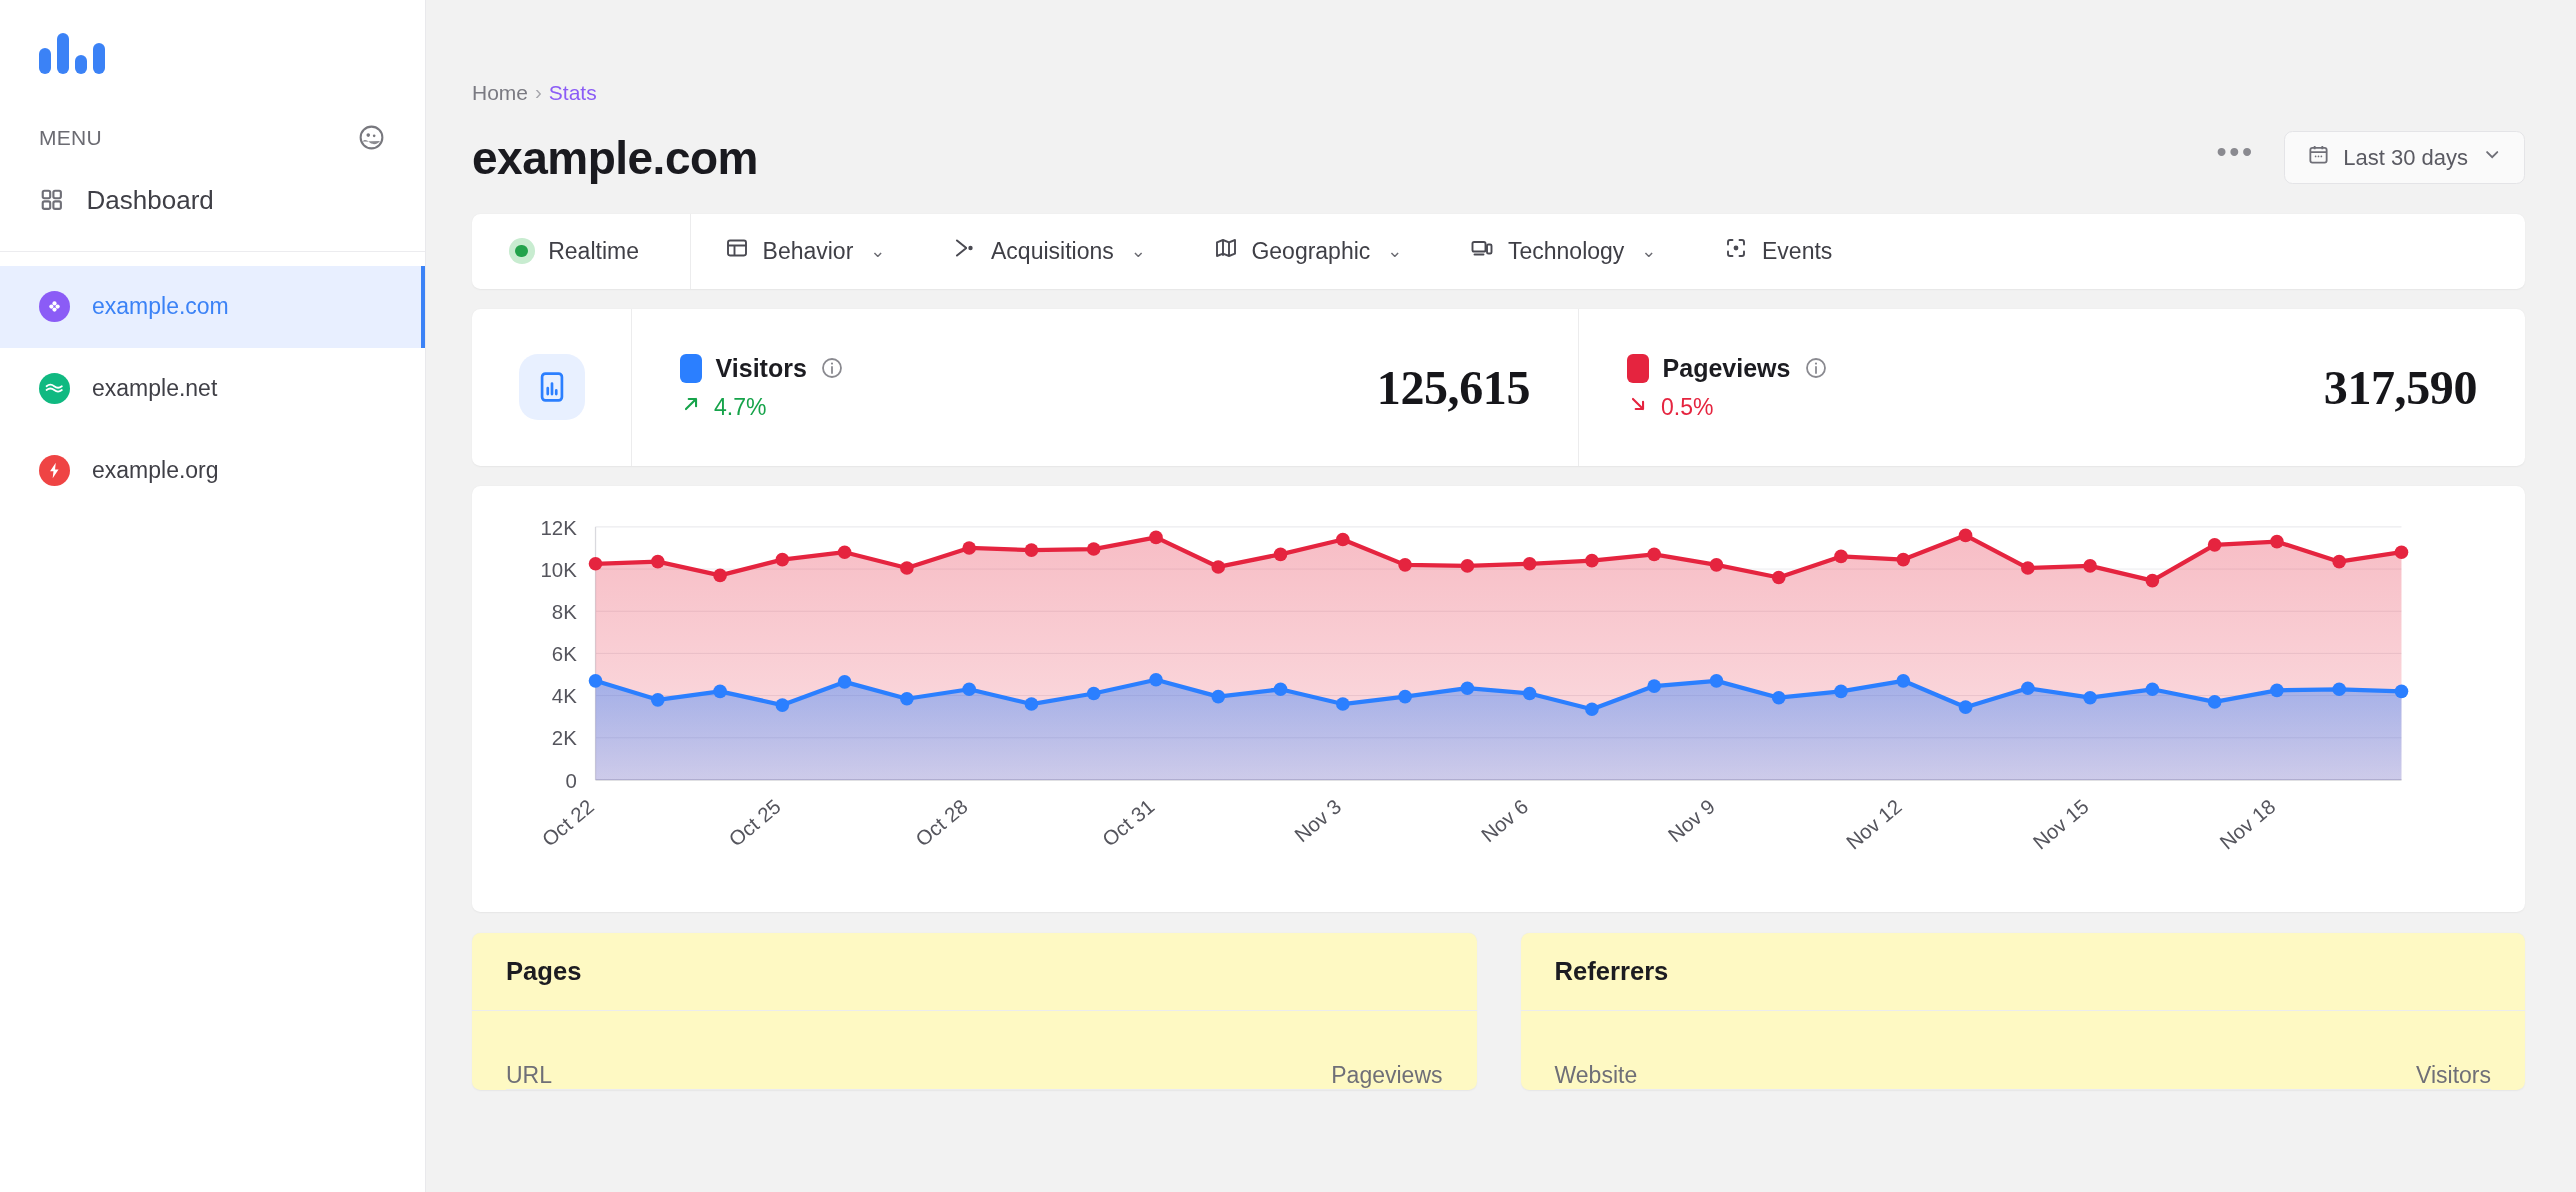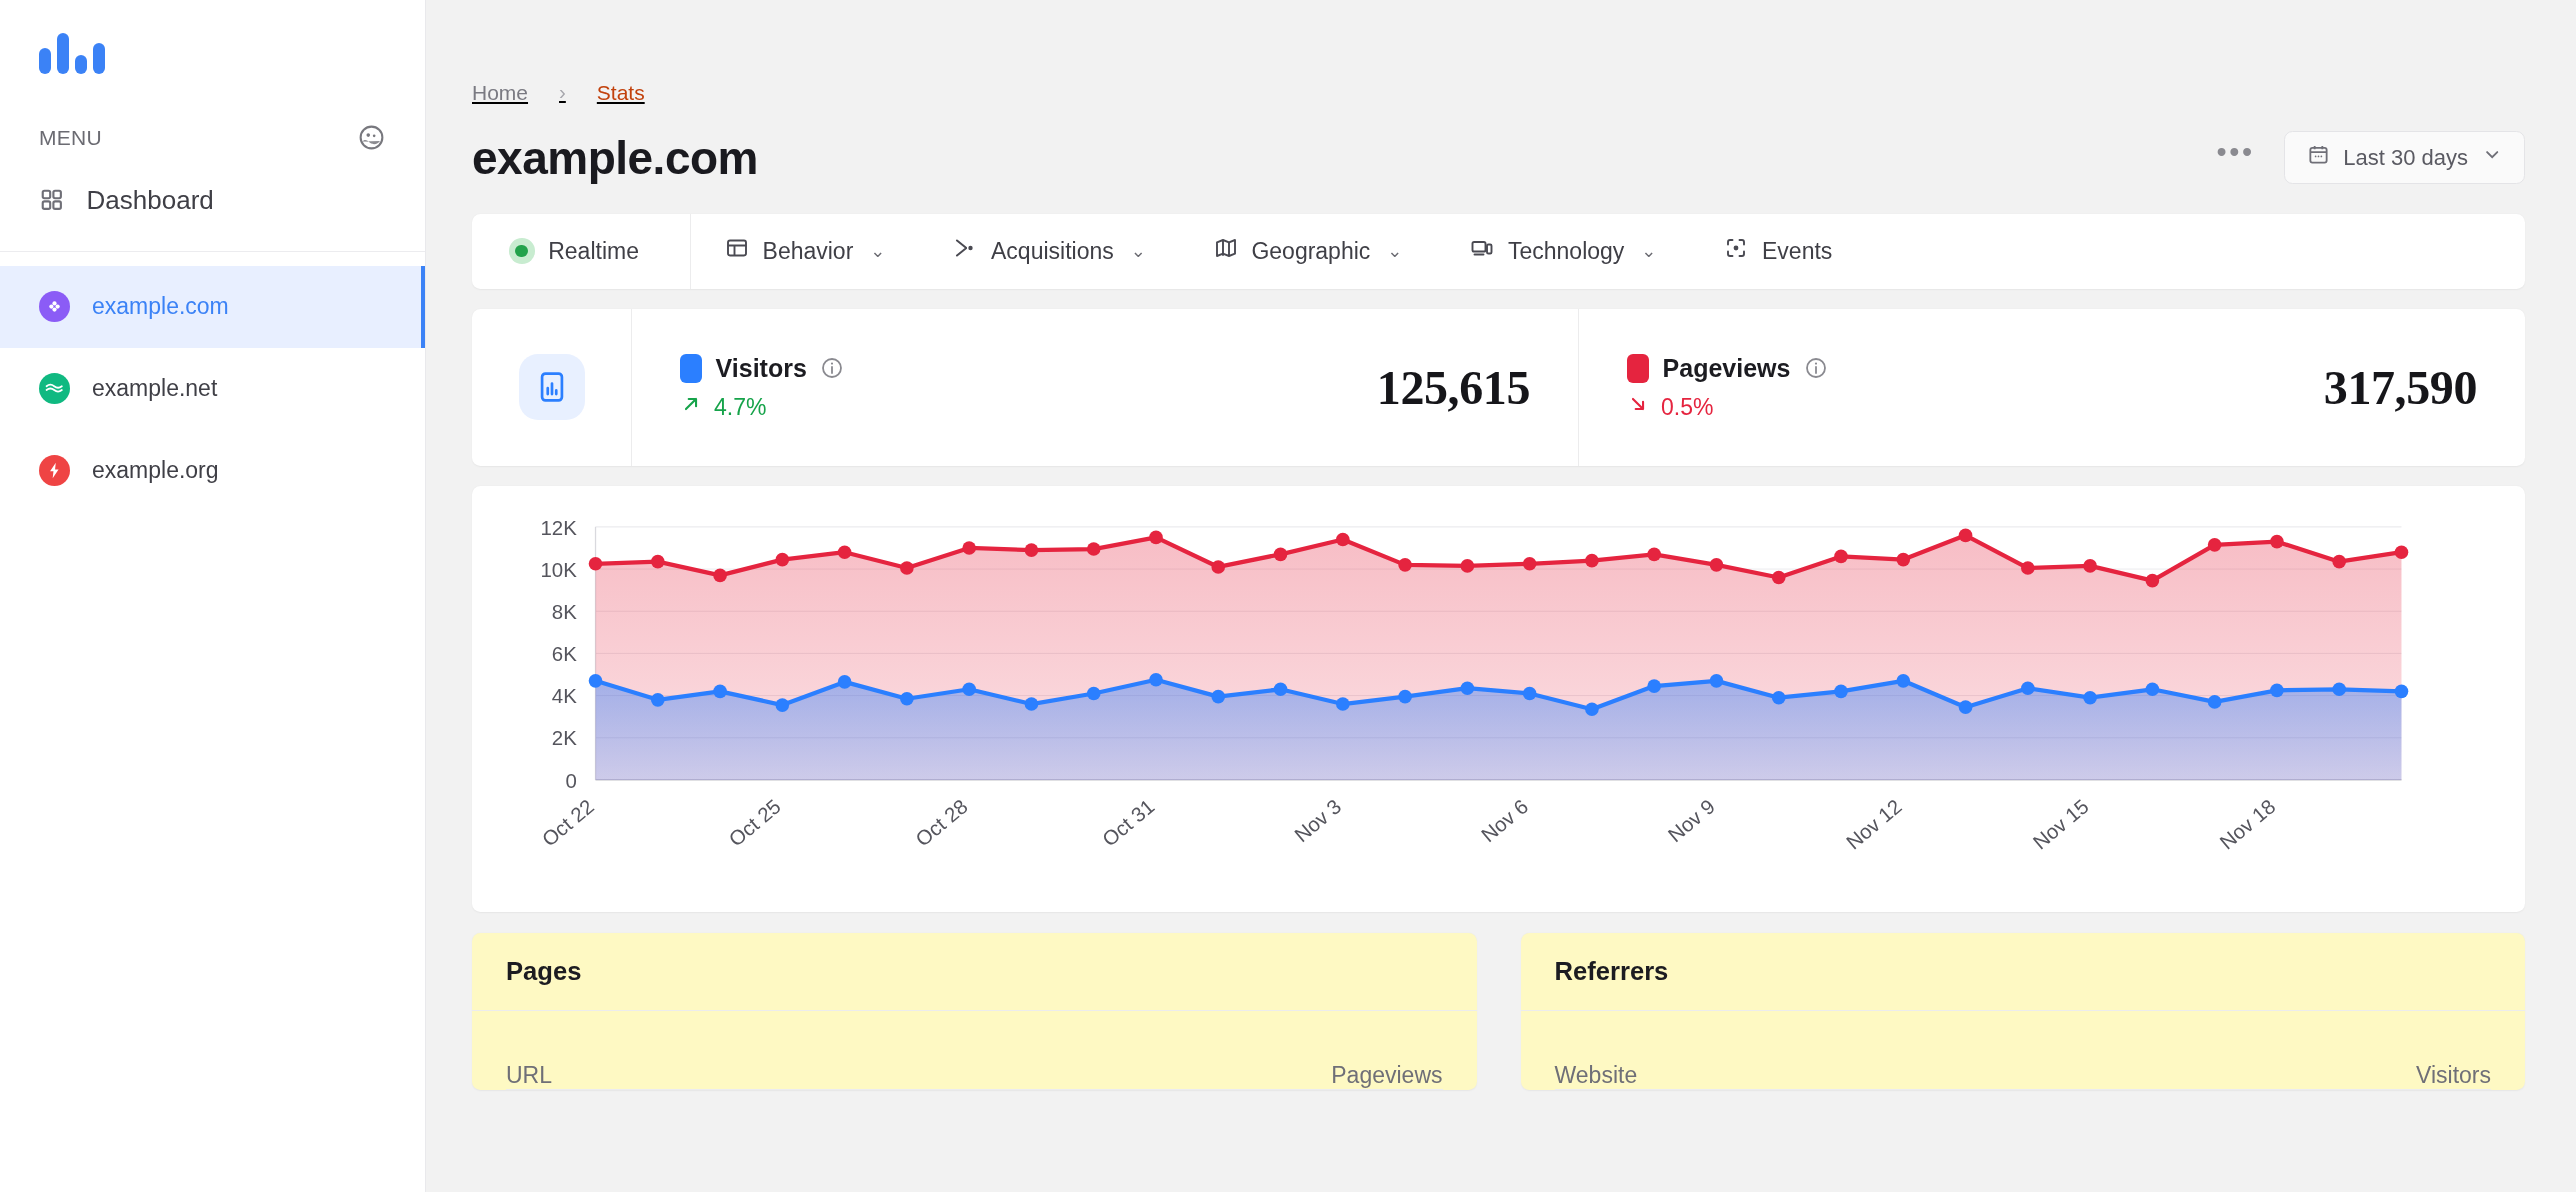--- a/index.html
+++ b/index.html
@@ -51,24 +51,24 @@
     content: ""; position: absolute; right: 0; top: 0; bottom: 0;
     width: 4.3px; background: #3b82f6;
   }
   .favicon { width: 31px; height: 31px; border-radius: 50%; flex: 0 0 31px;
              display: flex; align-items: center; justify-content: center; }
 
   
   .main { flex: 1 1 auto; height: 1193px; background: #f2f2f2;
           padding: 0 51px 0 46px; overflow: hidden; }
 
-  .crumbs { display: flex; align-items: flex-start; gap: 31px; padding: 81px 0 0 0; font-size: 21px; text-decoration: underline; }
+  .crumbs { display: flex; align-items: flex-start; gap: 7px; padding: 81px 0 0 0; font-size: 21px; }
   .crumb-link { color: #7a7a82; cursor: pointer; }
   .crumb-sep { color: #a7a7ad; font-size: 20.4px; }
-  .crumb-cur { color: #c2410c; }
+  .crumb-cur { color: #8b5cf6; }
 
   .title-row { display: flex; align-items: center; justify-content: space-between; padding: 25.6px 0 0 0; }
   .page-title { font-size: 46px; font-weight: 700; color: #1a1a1f; letter-spacing: -0.5px; }
   .title-actions { display: flex; align-items: center; gap: 29px; }
   .dots { font-size: 29px; color: #8a8a90; letter-spacing: 2.6px; cursor: pointer; line-height: 1; padding-bottom: 10.2px; }
   .daterange {
     display: flex; align-items: center; gap: 13.6px;
     background: #fafafa; border: 0.9px solid #e4e4e7; border-radius: 8.5px;
     height: 53px; padding: 0 22px; font-size: 22px; color: #5a5a62; cursor: pointer;
   }

